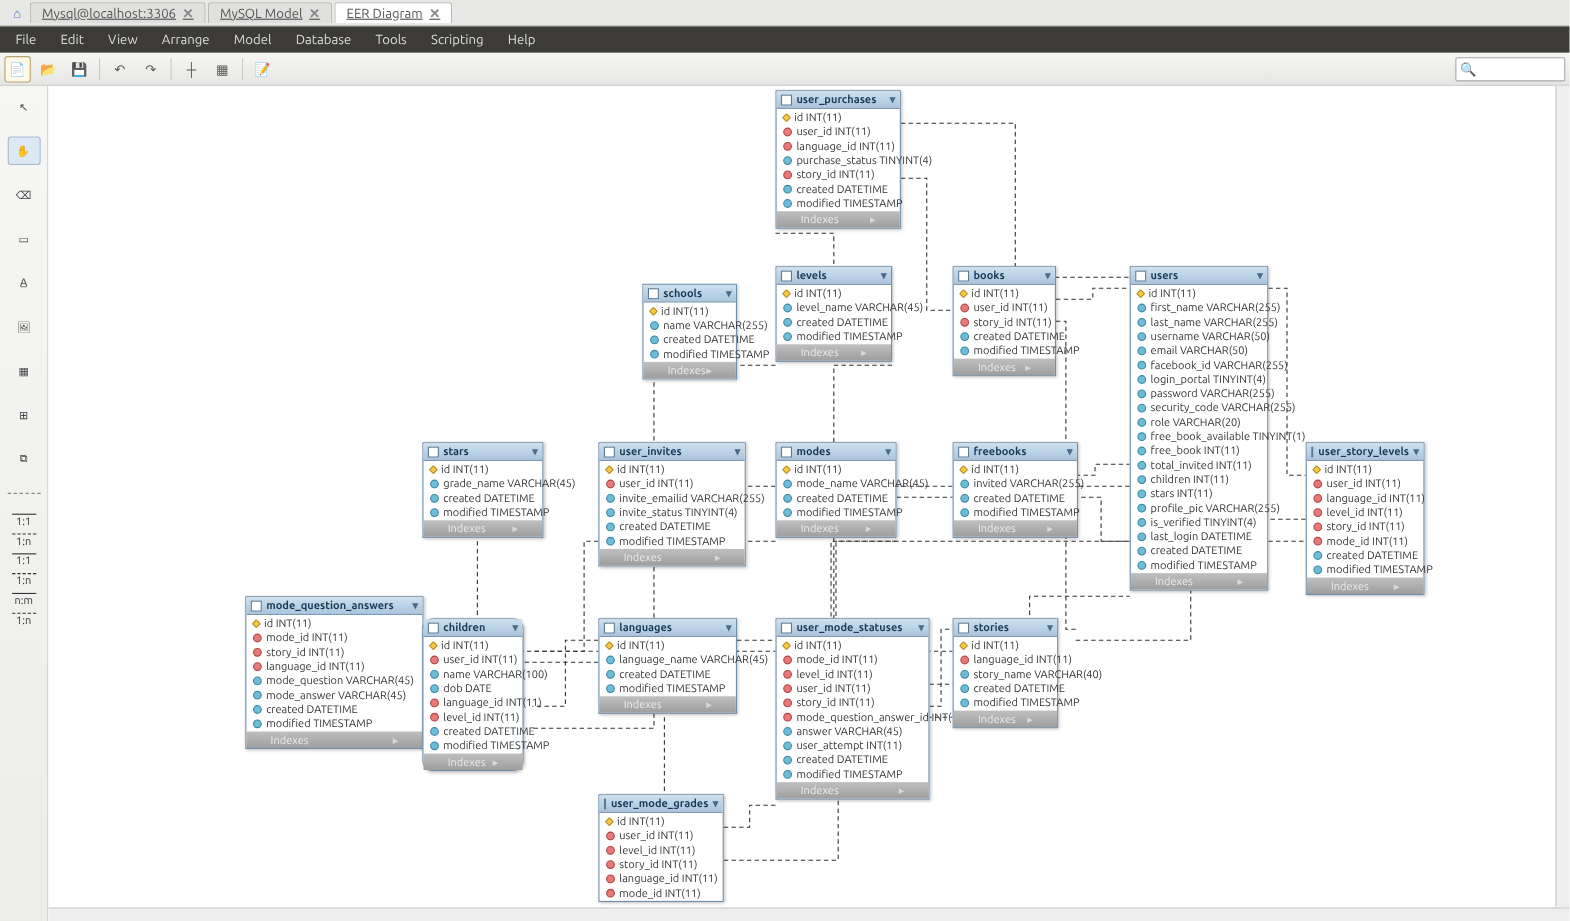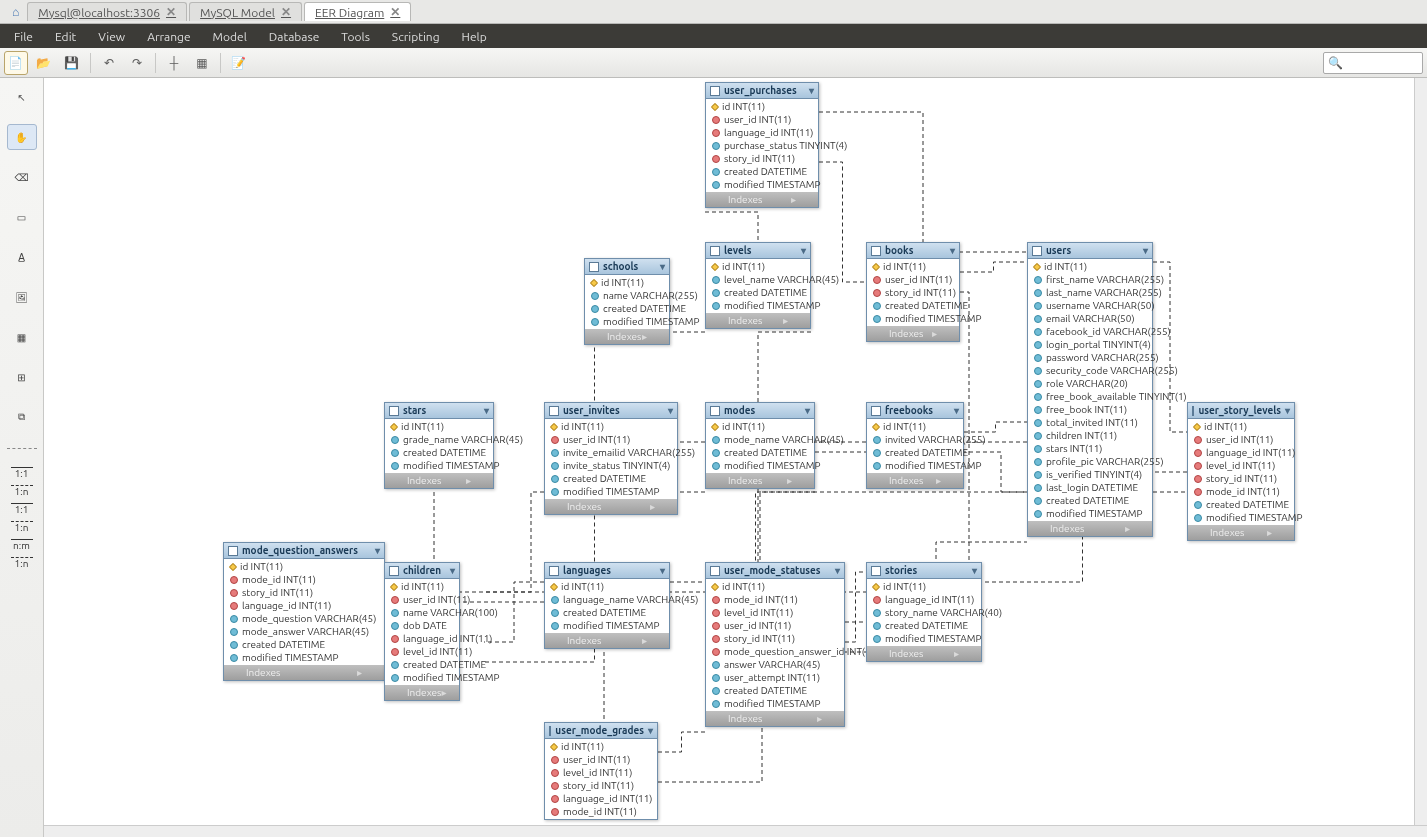--- a/index.html
+++ b/index.html
@@ -477,21 +477,21 @@
           <div class="erd-row">
             <span class="ico col"></span>
             <span>modified TIMESTAMP</span>
           </div>
         </div>
         <div class="erd-indexes">
           <span>Indexes</span>
           <span class="arrow">▸</span>
         </div>
       </div>
-      <div class="erd-table" style="left: 822px; top: 324px; width: 98px;">
+      <div class="erd-table" style="left: 822px; top: 324px; width: 114px;">
         <div class="erd-header">
           <span class="table-icon"></span>
           <span>freebooks</span>
           <span class="collapse">▾</span>
         </div>
         <div class="erd-cols">
           <div class="erd-row">
             <span class="ico pk"></span>
             <span>id INT(11)</span>
           </div>
@@ -596,21 +596,21 @@
           <div class="erd-row">
             <span class="ico col"></span>
             <span>modified TIMESTAMP</span>
           </div>
         </div>
         <div class="erd-indexes">
           <span>Indexes</span>
           <span class="arrow">▸</span>
         </div>
       </div>
-      <div class="erd-table" style="left: 340px; top: 484px; width: 76px;">
+      <div class="erd-table" style="left: 340px; top: 484px; width: 92px; border-radius: 10px;">
         <div class="erd-header">
           <span class="table-icon"></span>
           <span>children</span>
           <span class="collapse">▾</span>
         </div>
         <div class="erd-cols">
           <div class="erd-row">
             <span class="ico pk"></span>
             <span>id INT(11)</span>
           </div>
@@ -723,21 +723,21 @@
           <div class="erd-row">
             <span class="ico col"></span>
             <span>modified TIMESTAMP</span>
           </div>
         </div>
         <div class="erd-indexes">
           <span>Indexes</span>
           <span class="arrow">▸</span>
         </div>
       </div>
-      <div class="erd-table" style="left: 822px; top: 484px; width: 116px; text-align: center;">
+      <div class="erd-table" style="left: 822px; top: 484px; width: 96px; text-align: center;">
         <div class="erd-header">
           <span class="table-icon"></span>
           <span>stories</span>
           <span class="collapse">▾</span>
         </div>
         <div class="erd-cols">
           <div class="erd-row">
             <span class="ico pk"></span>
             <span>id INT(11)</span>
           </div>

